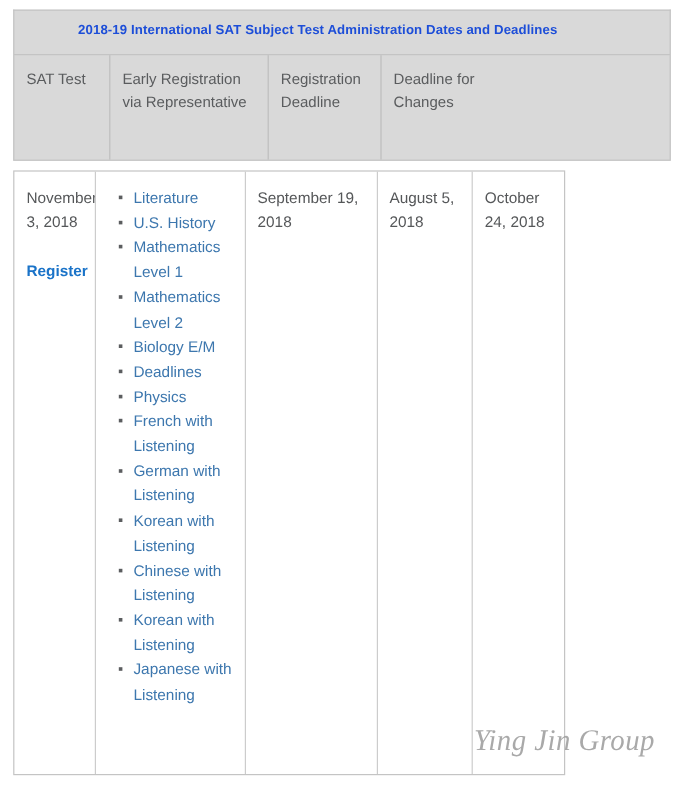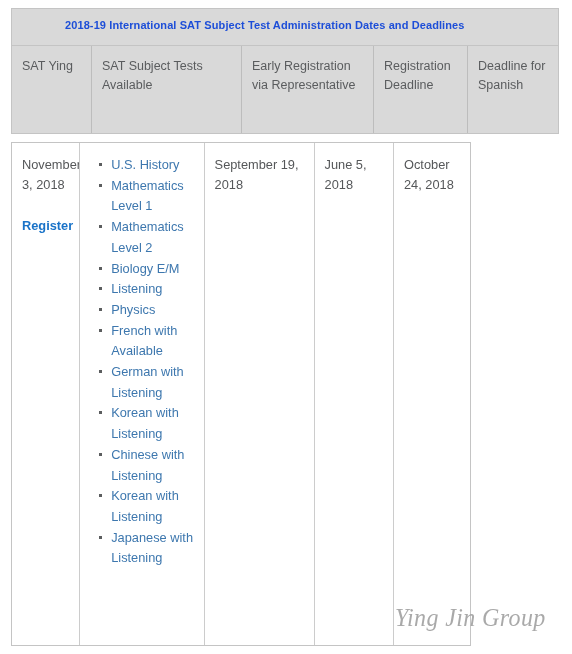--- a/index.html
+++ b/index.html
@@ -162,53 +162,53 @@
 </head>
 <body>
 
 <div class="page">
 
   <div class="caption-wrap">
     <div class="caption-text">2018-19 International SAT Subject Test Administration Dates and Deadlines</div>
   </div>
 
   <div class="header-row">
-    <div class="hcell c1">SAT Ying</div>
-    <div class="hcell c2">SAT Subject Tests Available</div>
+    <div class="hcell c1">SAT Test</div>
     <div class="hcell c3">Early Registration via Representative</div>
     <div class="hcell c4">Registration Deadline</div>
-    <div class="hcell c5">Deadline for Spanish</div>
+    <div class="hcell c5">Deadline for Changes</div>
   </div>
 
   <div class="body-row">
 
     <div class="bcell c1">
       <div class="date-main">November 3, 2018</div>
       <div class="register-gap"></div>
       <a class="register-link">Register</a>
     </div>
 
     <div class="bcell c2">
       <ul class="subjects">
+        <li><a>Literature</a></li>
         <li><a>U.S. History</a></li>
         <li><a>Mathematics Level 1</a></li>
         <li><a>Mathematics Level 2</a></li>
         <li><a>Biology E/M</a></li>
-        <li><a>Listening</a></li>
+        <li><a>Deadlines</a></li>
         <li><a>Physics</a></li>
-        <li><a>French with Available</a></li>
+        <li><a>French with Listening</a></li>
         <li><a>German with Listening</a></li>
         <li><a>Korean with Listening</a></li>
         <li><a>Chinese with Listening</a></li>
         <li><a>Korean with Listening</a></li>
         <li><a>Japanese with Listening</a></li>
       </ul>
     </div>
 
     <div class="bcell c3">September 19, 2018</div>
-    <div class="bcell c4">June 5, 2018</div>
+    <div class="bcell c4">August 5, 2018</div>
     <div class="bcell c5">October 24, 2018</div>
 
   </div>
 
   <div class="watermark">Ying Jin Group</div>
 
 </div>
 
 </body></html>

